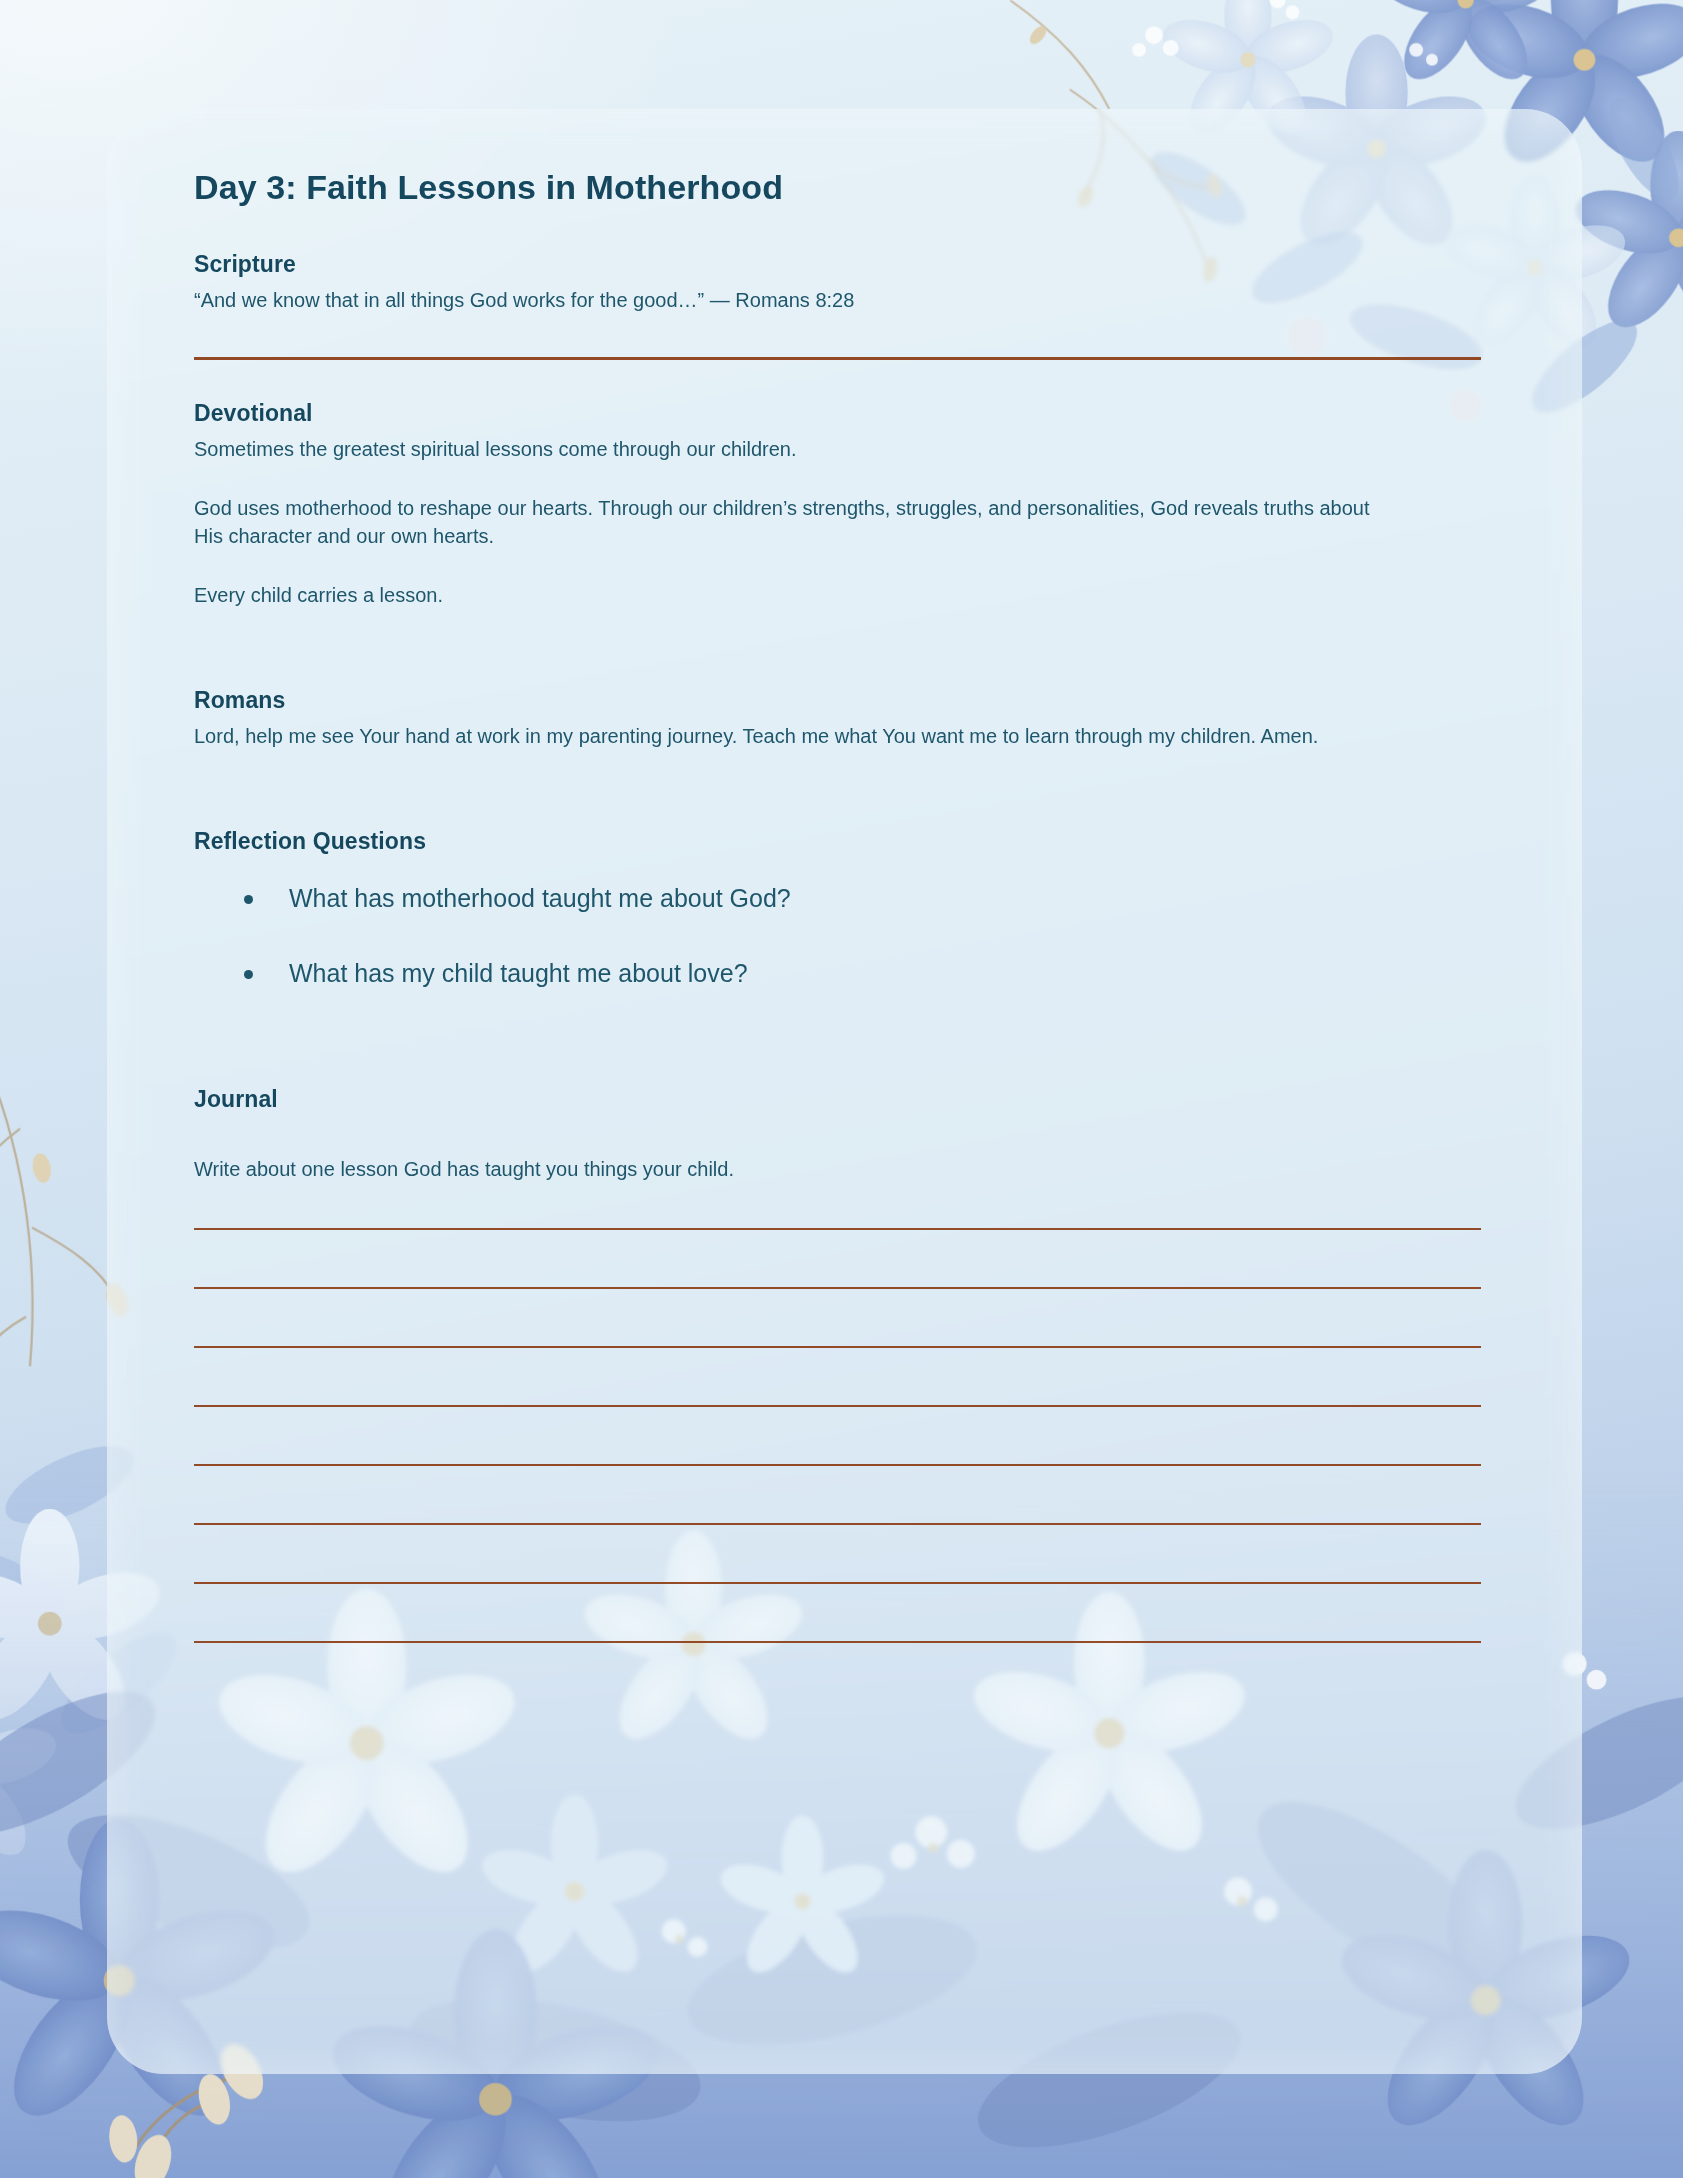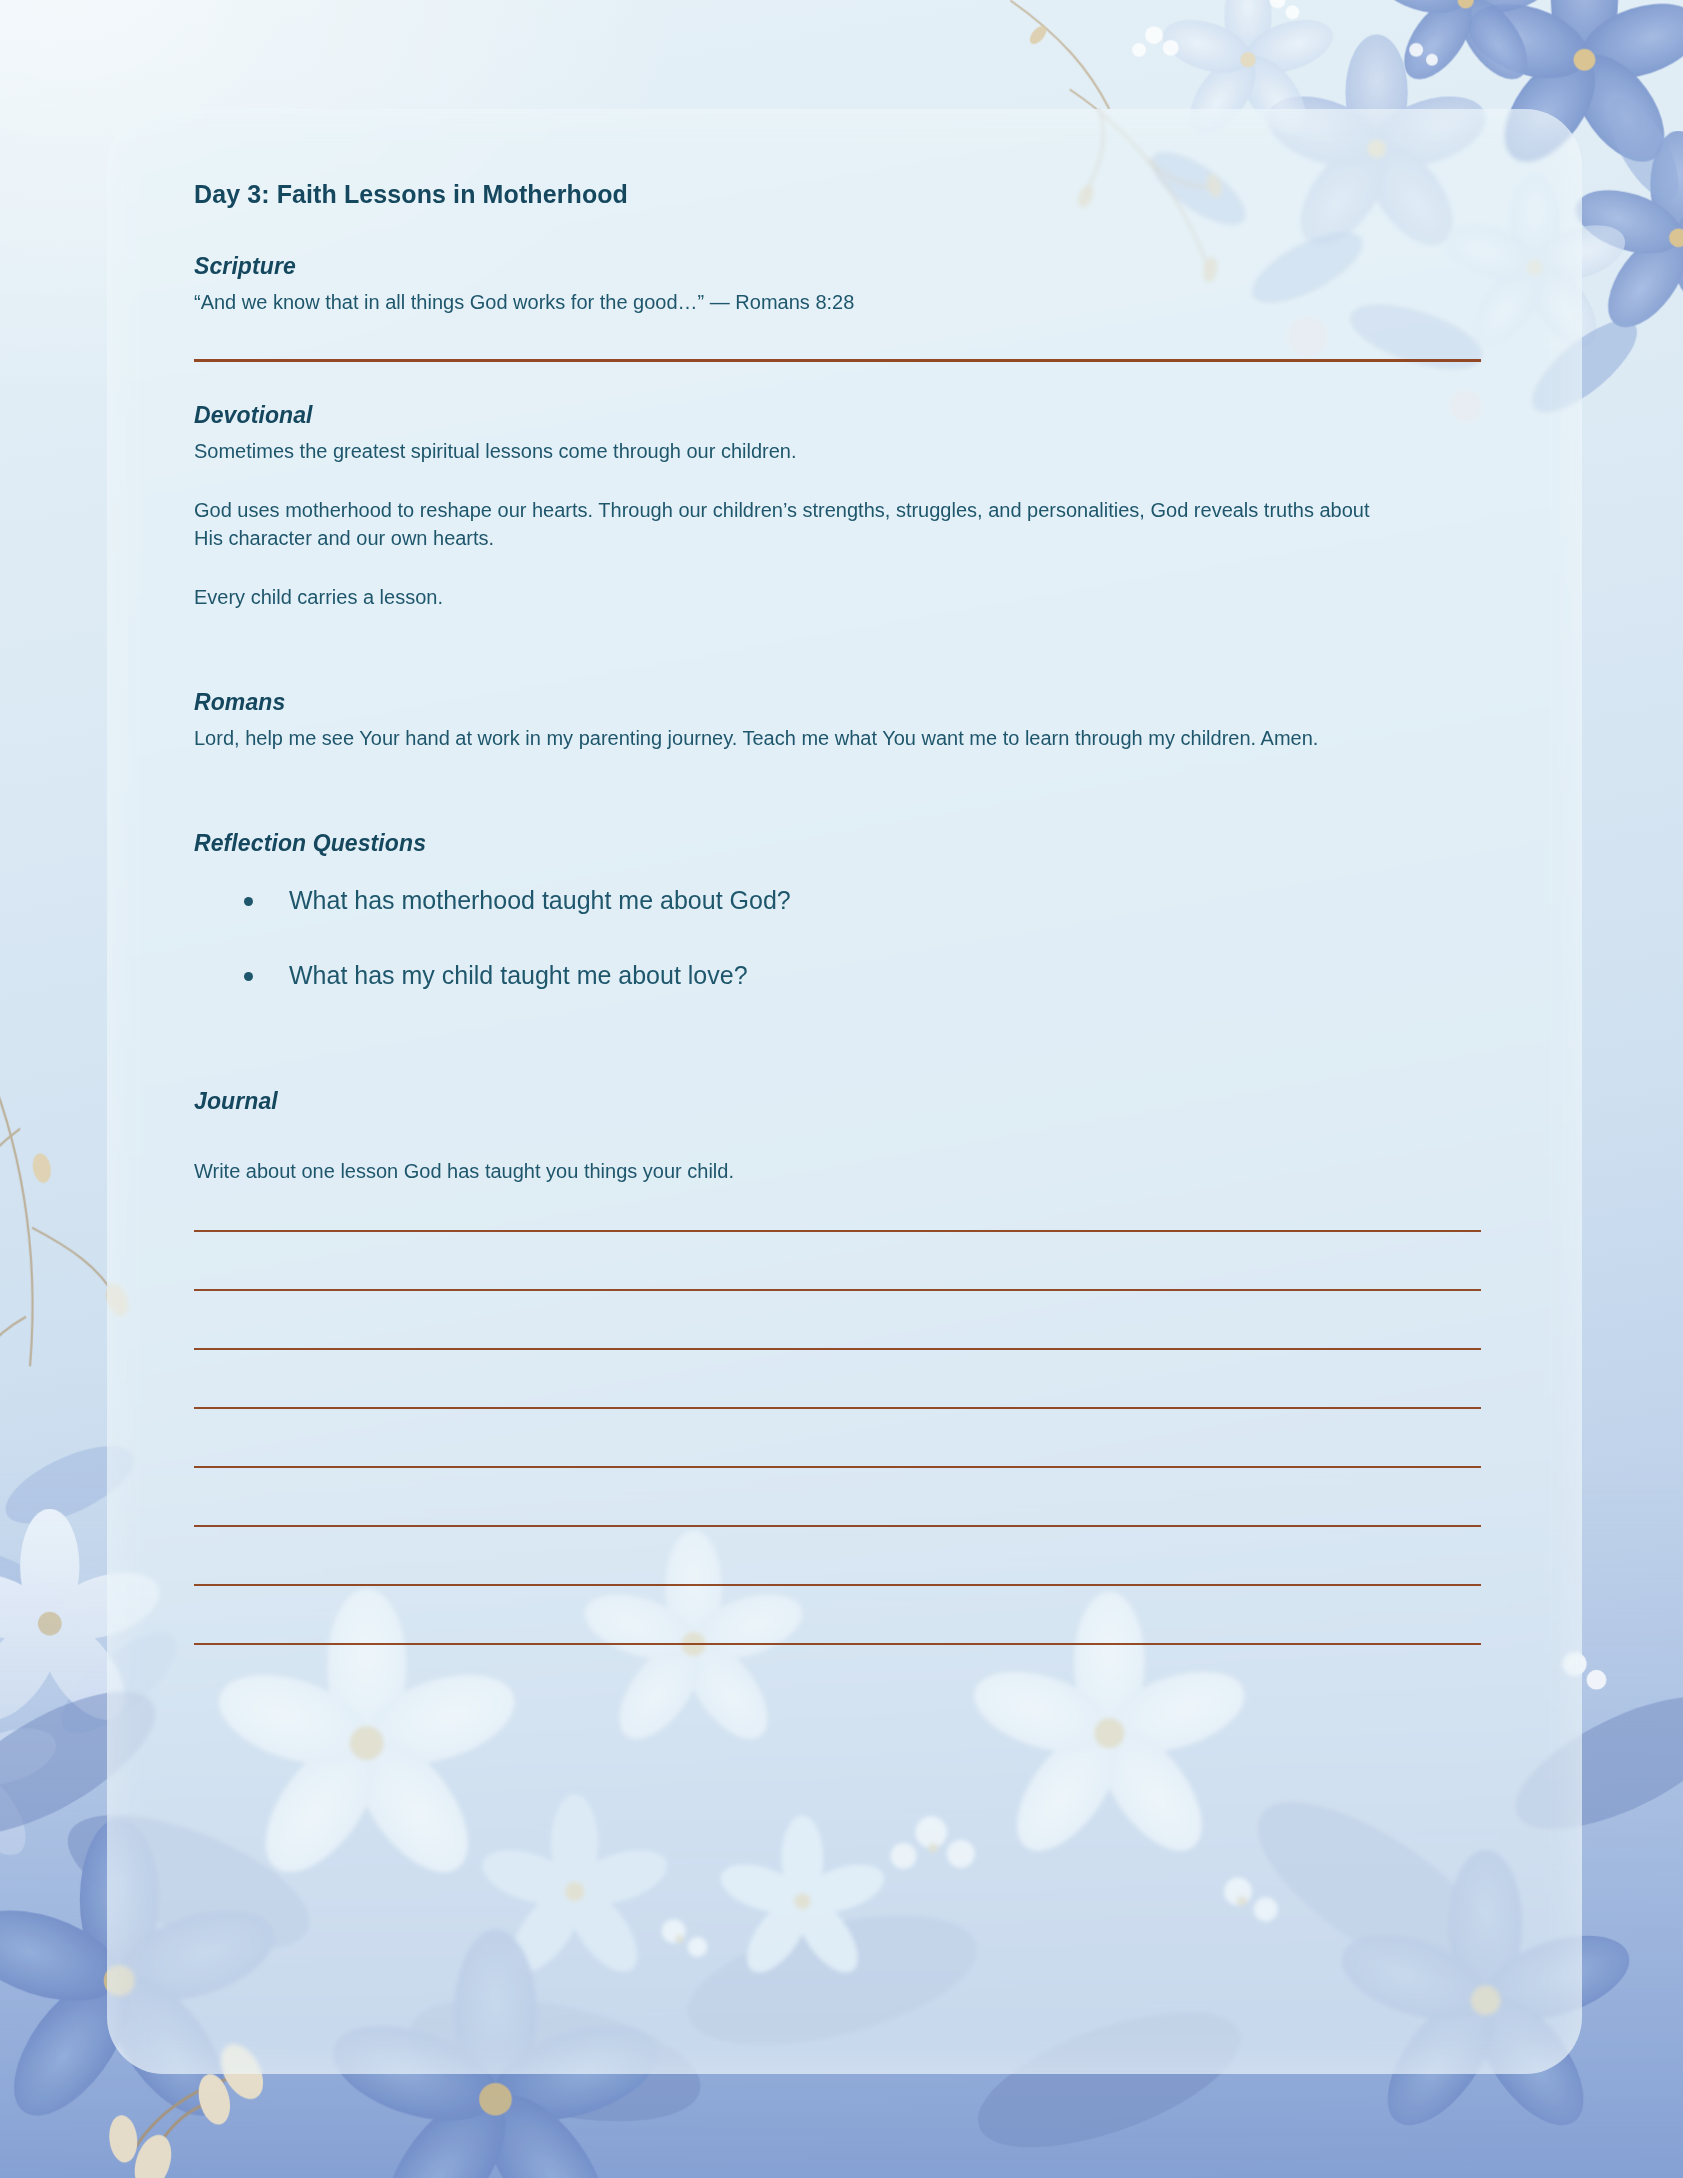--- a/index.html
+++ b/index.html
@@ -56,34 +56,33 @@
 
   .content {
     position: absolute;
     left: 87px;
     top: 59px;
     width: 1287px;
     color: #174a60;
   }
 
   h1.doc-title {
-    font-size: 25px;
+    font-size: 34px;
     font-weight: bold;
     letter-spacing: 0.1px;
-    margin: 12px 0 44px 0;
+    margin: 0 0 44px 0;
     color: #15485e;
   }
 
   h2.section-head {
     font-size: 23px;
     font-weight: bold;
     margin: 0 0 8px 0;
     color: #15485e;
     letter-spacing: 0.1px;
-    font-style: italic;
   }
 
   p.body-text {
     font-size: 20px;
     line-height: 1.44;
     margin: 0 0 30px 0;
     color: #1e566c;
     max-width: 1178px;
     font-weight: 400;
   }

